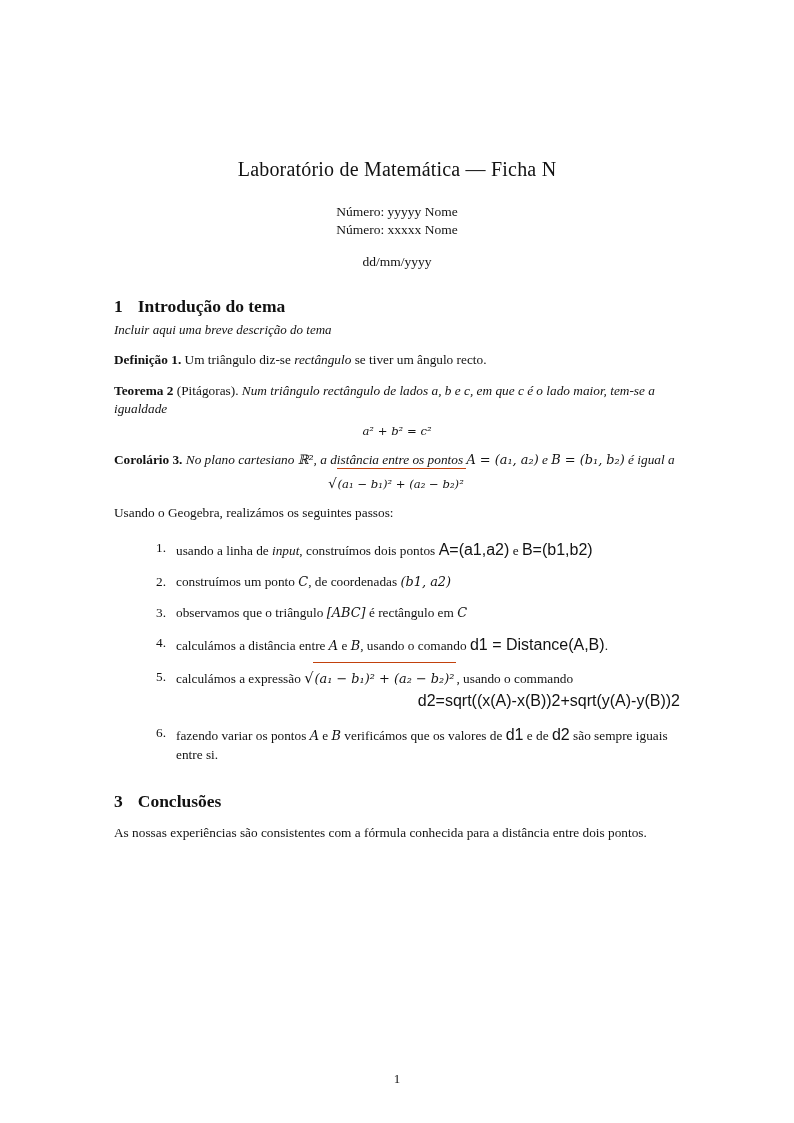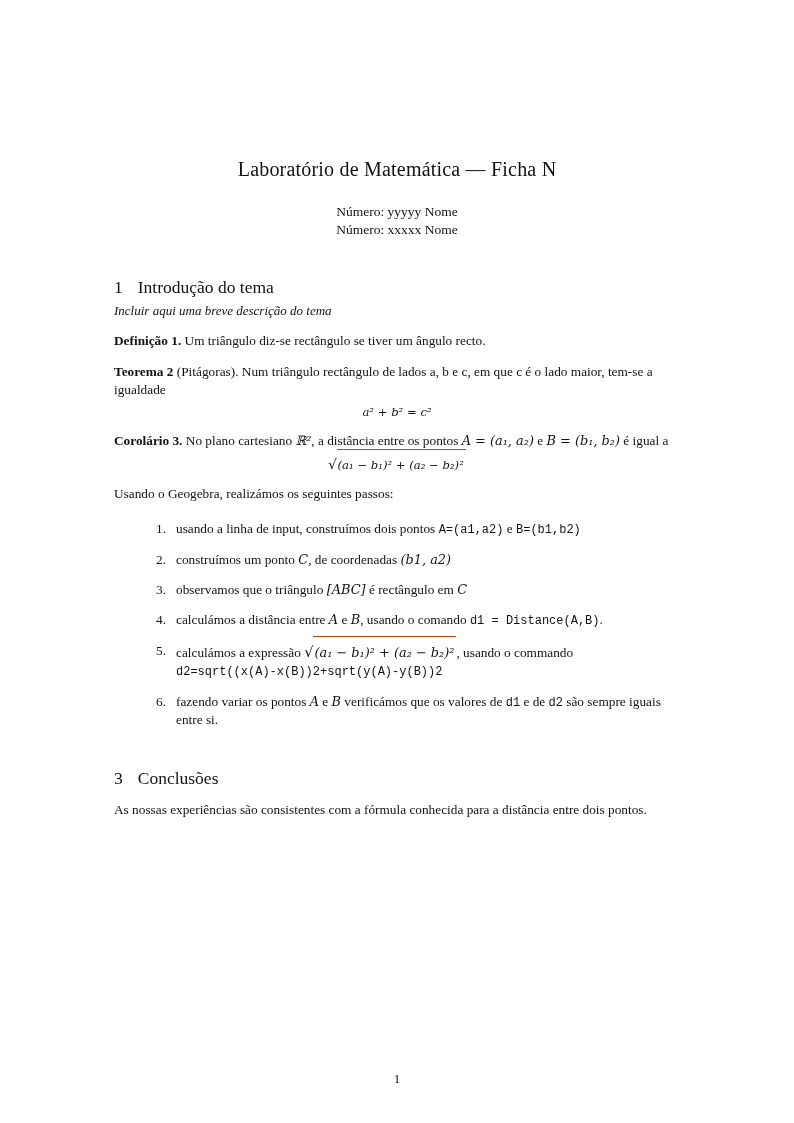--- a/index.html
+++ b/index.html
@@ -15,30 +15,30 @@
     width: 794px; height: 1123px;
     background: #ffffff;
     padding: 158px 114px 0 114px;
   }
   h1.doc-title {
     font-size: 20px; font-weight: normal;
     text-align: center; letter-spacing: 0.2px;
   }
   .authors { text-align: center; margin-top: 22px; font-size: 13.5px; line-height: 1.35; }
   .doc-date { text-align: center; margin-top: 15px; font-size: 13.5px; }
-  h2.sec-heading { font-size: 17.5px; font-weight: normal; margin-top: 38px; margin-bottom: 4px; }
+  h2.sec-heading { font-size: 17.5px; font-weight: bold; margin-top: 26px; margin-bottom: 4px; }
   h2.sec-heading .sec-num { margin-right: 15px; }
   p { font-size: 13.3px; line-height: 1.38; margin-top: 12px; }
   .note { font-style: italic; font-size: 13px; margin-top: 1px; }
   .thm-label { font-weight: bold; }
-  .it { }
+  .it { font-style: italic; }
   .math { font-family: "DejaVu Serif", serif; font-style: italic; font-size: 0.97em; }
   .mono {
-    font-family: Liberation Mono, monospace;
-    font-style: normal; font-size: 12px;
+    font-family: Liberation Sans, sans-serif;
+    font-style: normal; font-size: 16px; text-align: right;
   }
   .equation {
     text-align: center; margin: 6px 0 10px 0;
     font-size: 12px;
   }
   .sqrt-sym { font-family: "DejaVu Serif", serif; font-style: normal; font-size: 1.1em; }
   .radicand { border-top: 1px solid #c2410c; padding: 8px 2px 0 1px; }
   .steps { margin: 17px 0 0 32px; }
   .step { display: flex; margin-top: 12px; font-size: 13.3px; line-height: 1.38; }
   .step .num { min-width: 20px; text-align: right; margin-right: 10px; flex: none; }
@@ -54,20 +54,21 @@
 
 <div class="page">
 
   <h1 class="doc-title">Laboratório de Matemática — Ficha N</h1>
 
   <div class="authors">
     <div>Número: yyyyy Nome</div>
     <div>Número: xxxxx Nome</div>
   </div>
 
+  <div class="doc-date">dd/mm/yyyy</div>
 
   <h2 class="sec-heading"><span class="sec-num">1</span><span>Introdução do tema</span></h2>
 
   <p class="note">Incluir aqui uma breve descrição do tema</p>
 
   <p><span class="thm-label">Definição 1.</span><span> Um triângulo diz-se </span><span class="it">rectângulo</span><span> se tiver um ângulo recto.</span></p>
 
   <p><span class="thm-label">Teorema 2</span><span> (Pitágoras). </span><span class="it">Num triângulo rectângulo de lados a, b e c, em que c é o lado maior, tem-se a igualdade</span></p>
 
   <div class="equation"><span class="math">a² + b² = c²</span></div>

